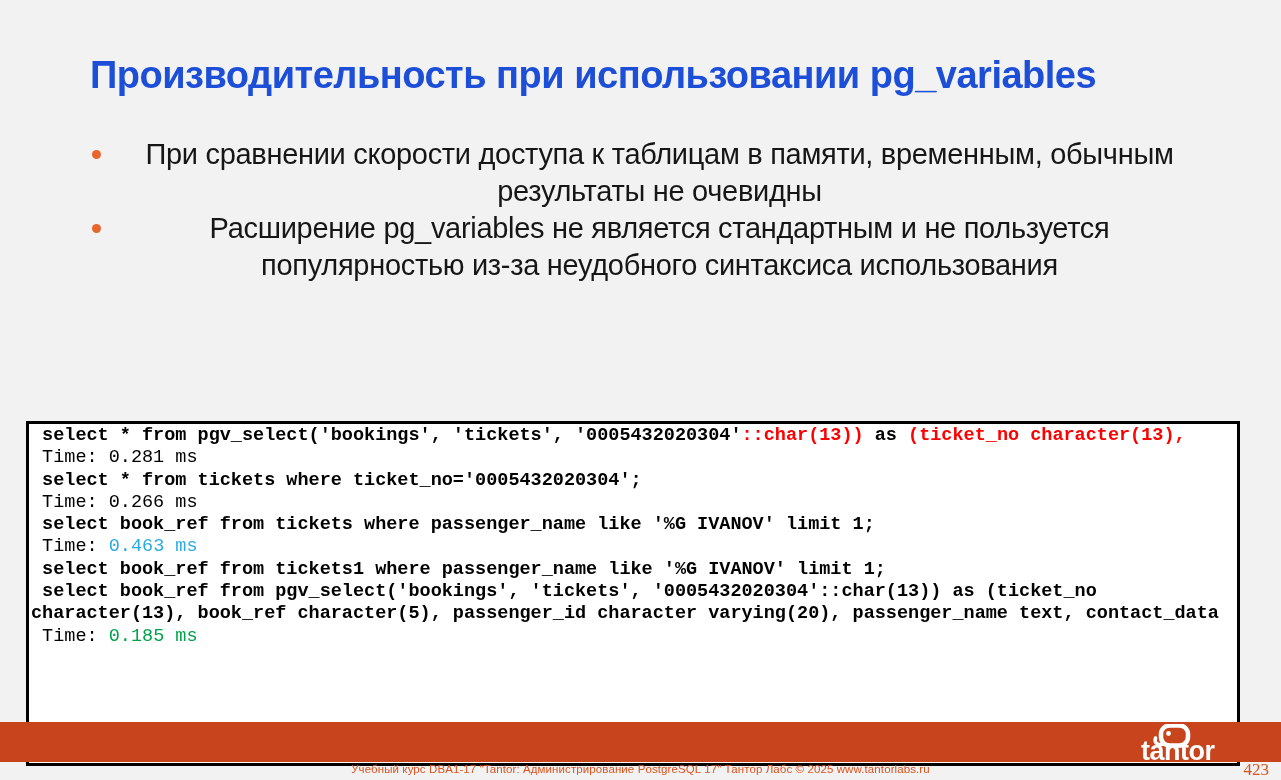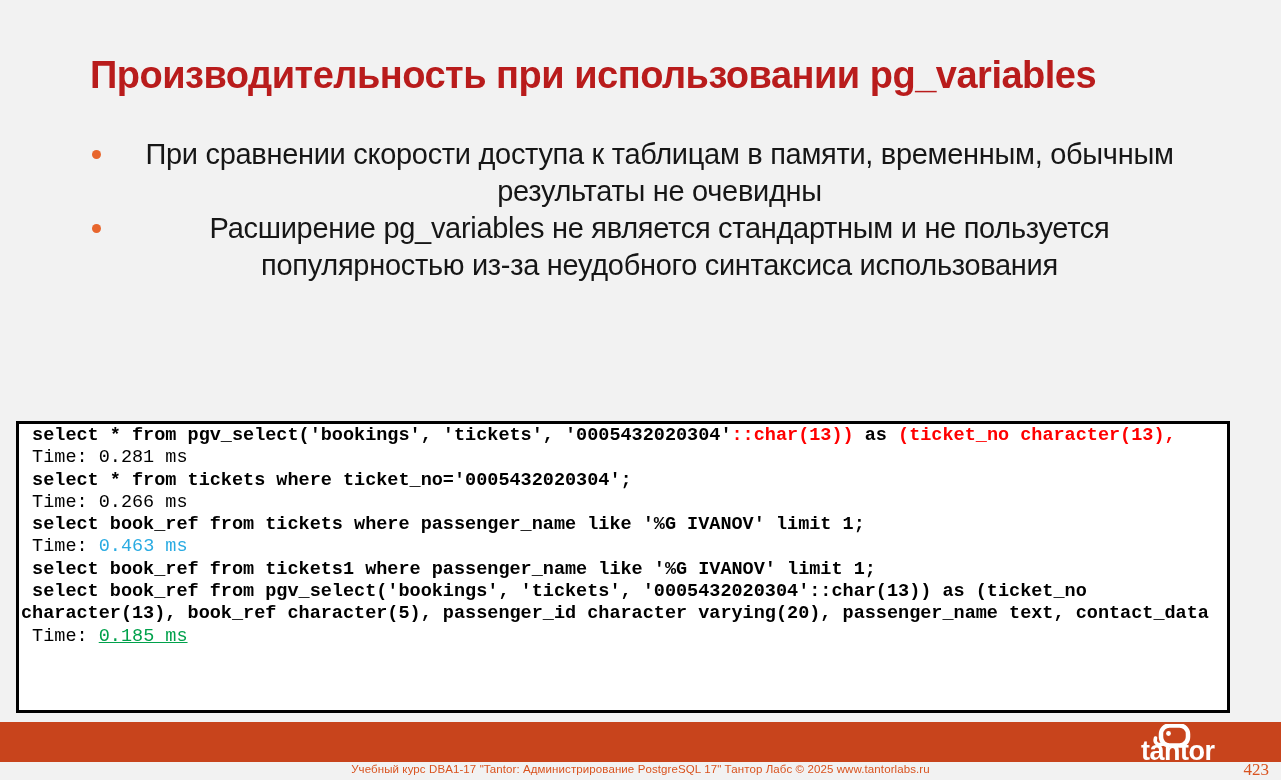--- a/index.html
+++ b/index.html
@@ -3,48 +3,48 @@
 <meta charset="utf-8">
 <style>
   html,body{margin:0;padding:0;}
   body{
     width:1281px;height:780px;position:relative;overflow:hidden;
     background:#F2F2F2;
     font-family:"Liberation Sans",sans-serif;
   }
   .title{
     position:absolute;left:90px;top:54px;
-    font-size:38px;font-weight:700;color:#b91c1c;letter-spacing:-0.5px;
+    font-size:38px;font-weight:700;color:#1d4ed8;letter-spacing:-0.5px;
     white-space:nowrap;
   }
   .bullets{position:absolute;left:92px;top:136px;width:1105px;text-align:center;}
   .bullet-item{display:flex;align-items:flex-start;}
   .bullet-dot{
     width:9px;height:9px;border-radius:50%;
     background:var(--bullet-dot,#E8662D);
     margin-top:14px;flex:0 0 9px;
   }
   .bullet-text{
     margin-left:21px;font-size:29px;line-height:37px;
     color:#161616;letter-spacing:-0.3px;
   }
   .codeblock{
-    position:absolute;left:16px;top:421px;width:1214px;height:292px;
+    position:absolute;left:26px;top:421px;width:1214px;height:345px;
     background:#FFFFFF;border:3px solid #000;box-sizing:border-box;
     padding:1px 0 0 2px;overflow:hidden;
   }
   .code-line{
     font-family:"Liberation Mono",monospace;
     font-size:18.5px;line-height:22.3px;white-space:pre;color:#000;
   }
   .seg-b{font-weight:700;}
   .seg-default{color:#000;}
   .seg-red{color:var(--code-red,#FF0000);}
   .seg-cyan{color:var(--code-cyan,#29ABE2);}
-  .seg-green{color:var(--code-green,#00A14B);text-decoration:underline;}
+  .seg-green{color:var(--code-green,#00A14B);}
   .footer-bar{
     position:absolute;left:0;top:722px;width:1281px;height:40px;
     background:var(--accent-orange,#C8441C);
   }
   .logo{position:absolute;right:46px;top:724px;width:96px;height:40px;}
   .footer-text{
     position:absolute;left:0;top:763px;width:1281px;text-align:center;
     font-size:11.5px;color:var(--footer-text,#D9531F);letter-spacing:0.1px;
   }
   .page-number{

